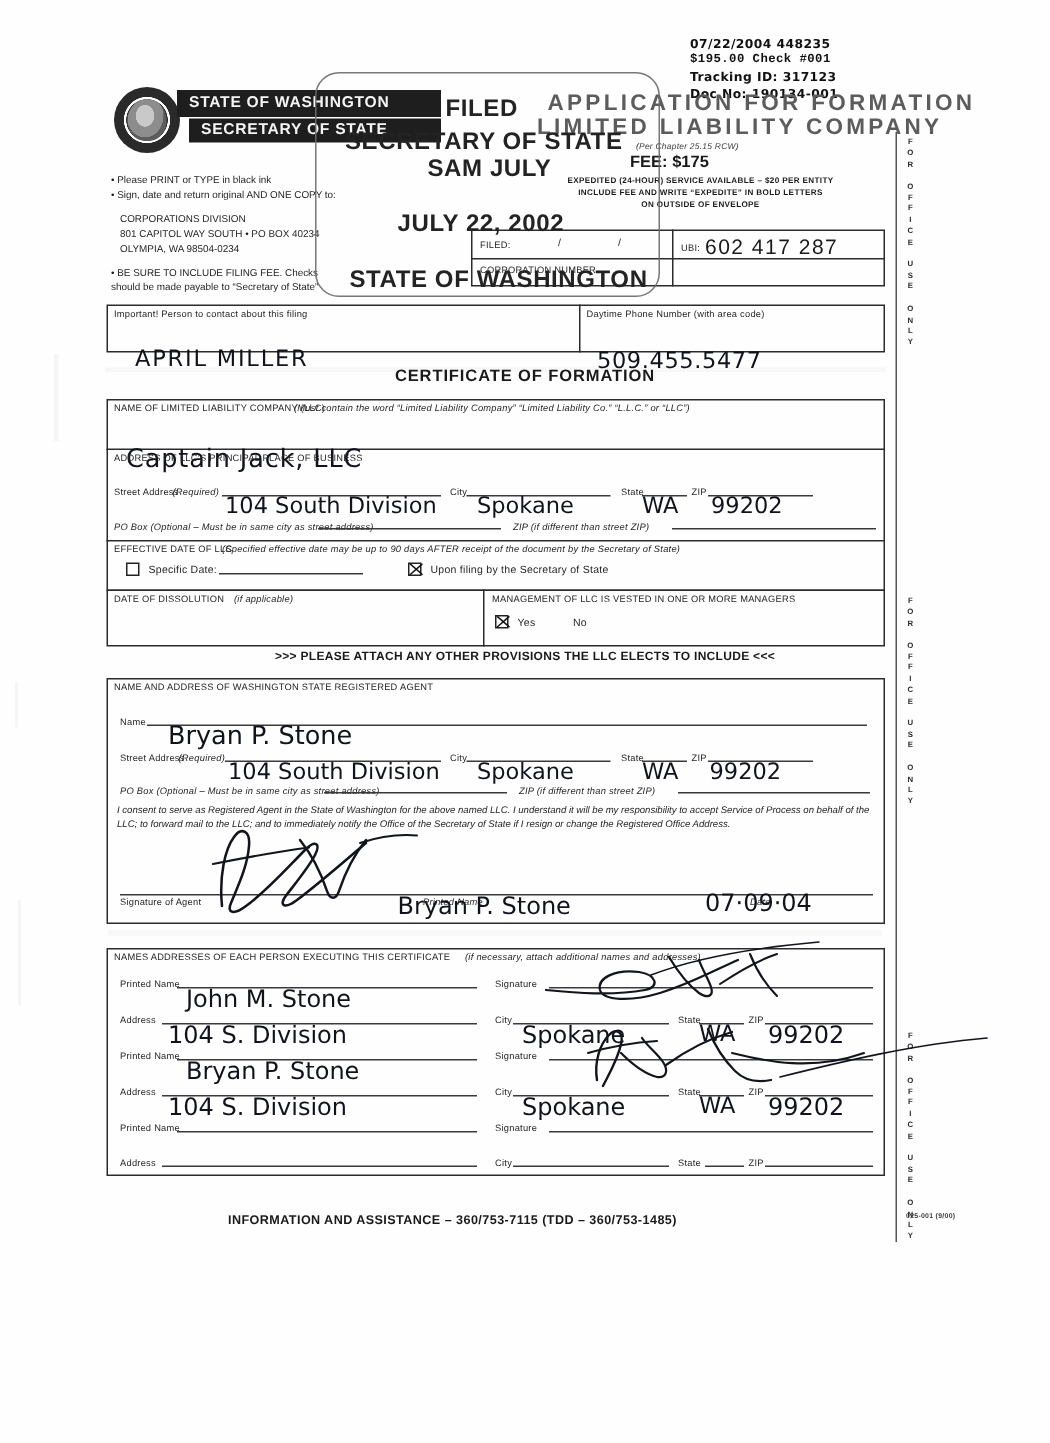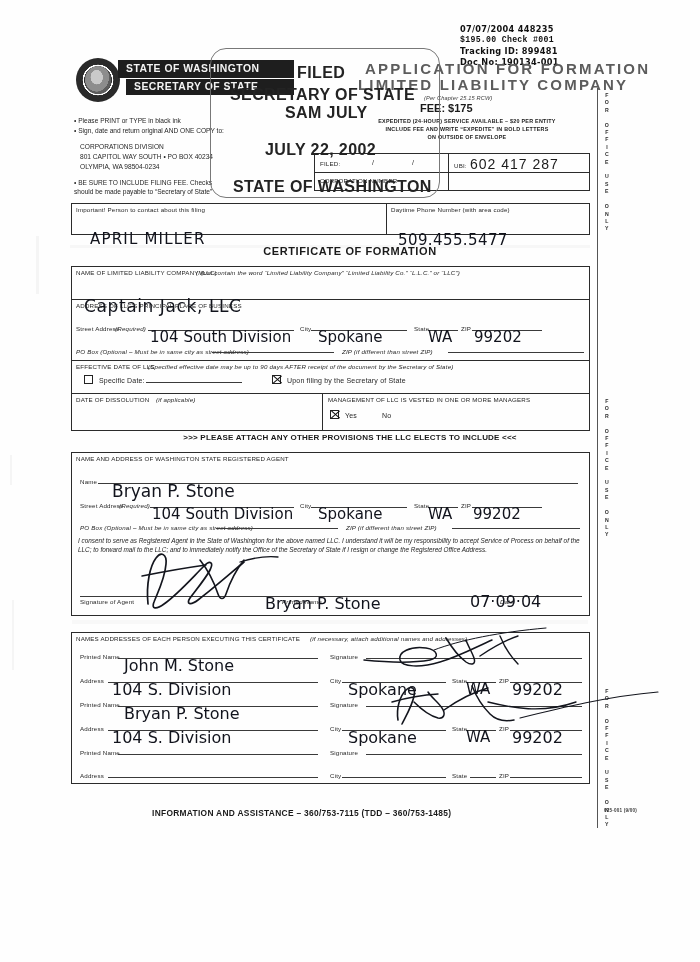--- a/index.html
+++ b/index.html
@@ -94,23 +94,23 @@
   <div class="bantxt" style="left:134px;top:81px;">SECRETARY OF STATE</div>
 
   <div class="instr" style="left:74px;top:116px;">• Please PRINT or TYPE in black ink</div>
   <div class="instr" style="left:74px;top:126px;">• Sign, date and return original AND ONE COPY to:</div>
   <div class="instr" style="left:80px;top:142px;">CORPORATIONS DIVISION</div>
   <div class="instr" style="left:80px;top:152px;">801 CAPITOL WAY SOUTH • PO BOX 40234</div>
   <div class="instr" style="left:80px;top:162px;">OLYMPIA, WA  98504-0234</div>
   <div class="instr" style="left:74px;top:178px;">• BE SURE TO INCLUDE FILING FEE. Checks</div>
   <div class="instr" style="left:74px;top:187px;">   should be made payable to “Secretary of State”</div>
 
-  <div class="cashier" style="left:460px;top:24px;">07/07/2004  448235</div>
+  <div class="cashier" style="left:460px;top:24px;">07/22/2004  448235</div>
   <div class="cashier" style="left:460px;top:35px;font-family:Liberation Mono, monospace;">$195.00 Check #001</div>
-  <div class="cashier" style="left:460px;top:46px;">Tracking ID: 899481</div>
+  <div class="cashier" style="left:460px;top:46px;">Tracking ID: 317123</div>
   <div class="cashier" style="left:460px;top:57px;">Doc No: 190134-001</div>
 
   <div class="appl" style="left:365px;top:60px;font-size:15px;">APPLICATION FOR FORMATION</div>
   <div class="appl" style="left:358px;top:76px;font-size:15px;">LIMITED LIABILITY COMPANY</div>
   <div class="lbl it" style="left:424px;top:95px;font-size:5.6px;color:#3a3a3a;">(Per Chapter 25.15 RCW)</div>
   <div class="feeline" style="left:420px;top:102px;font-size:11px;">FEE:  $175</div>
   <div class="tiny-bold" style="left:342px;top:118px;width:250px;">EXPEDITED (24-HOUR) SERVICE AVAILABLE – $20 PER ENTITY</div>
   <div class="tiny-bold" style="left:342px;top:126px;width:250px;">INCLUDE FEE AND WRITE “EXPEDITE” IN BOLD LETTERS</div>
   <div class="tiny-bold" style="left:342px;top:134px;width:250px;">ON OUTSIDE OF ENVELOPE</div>
 

